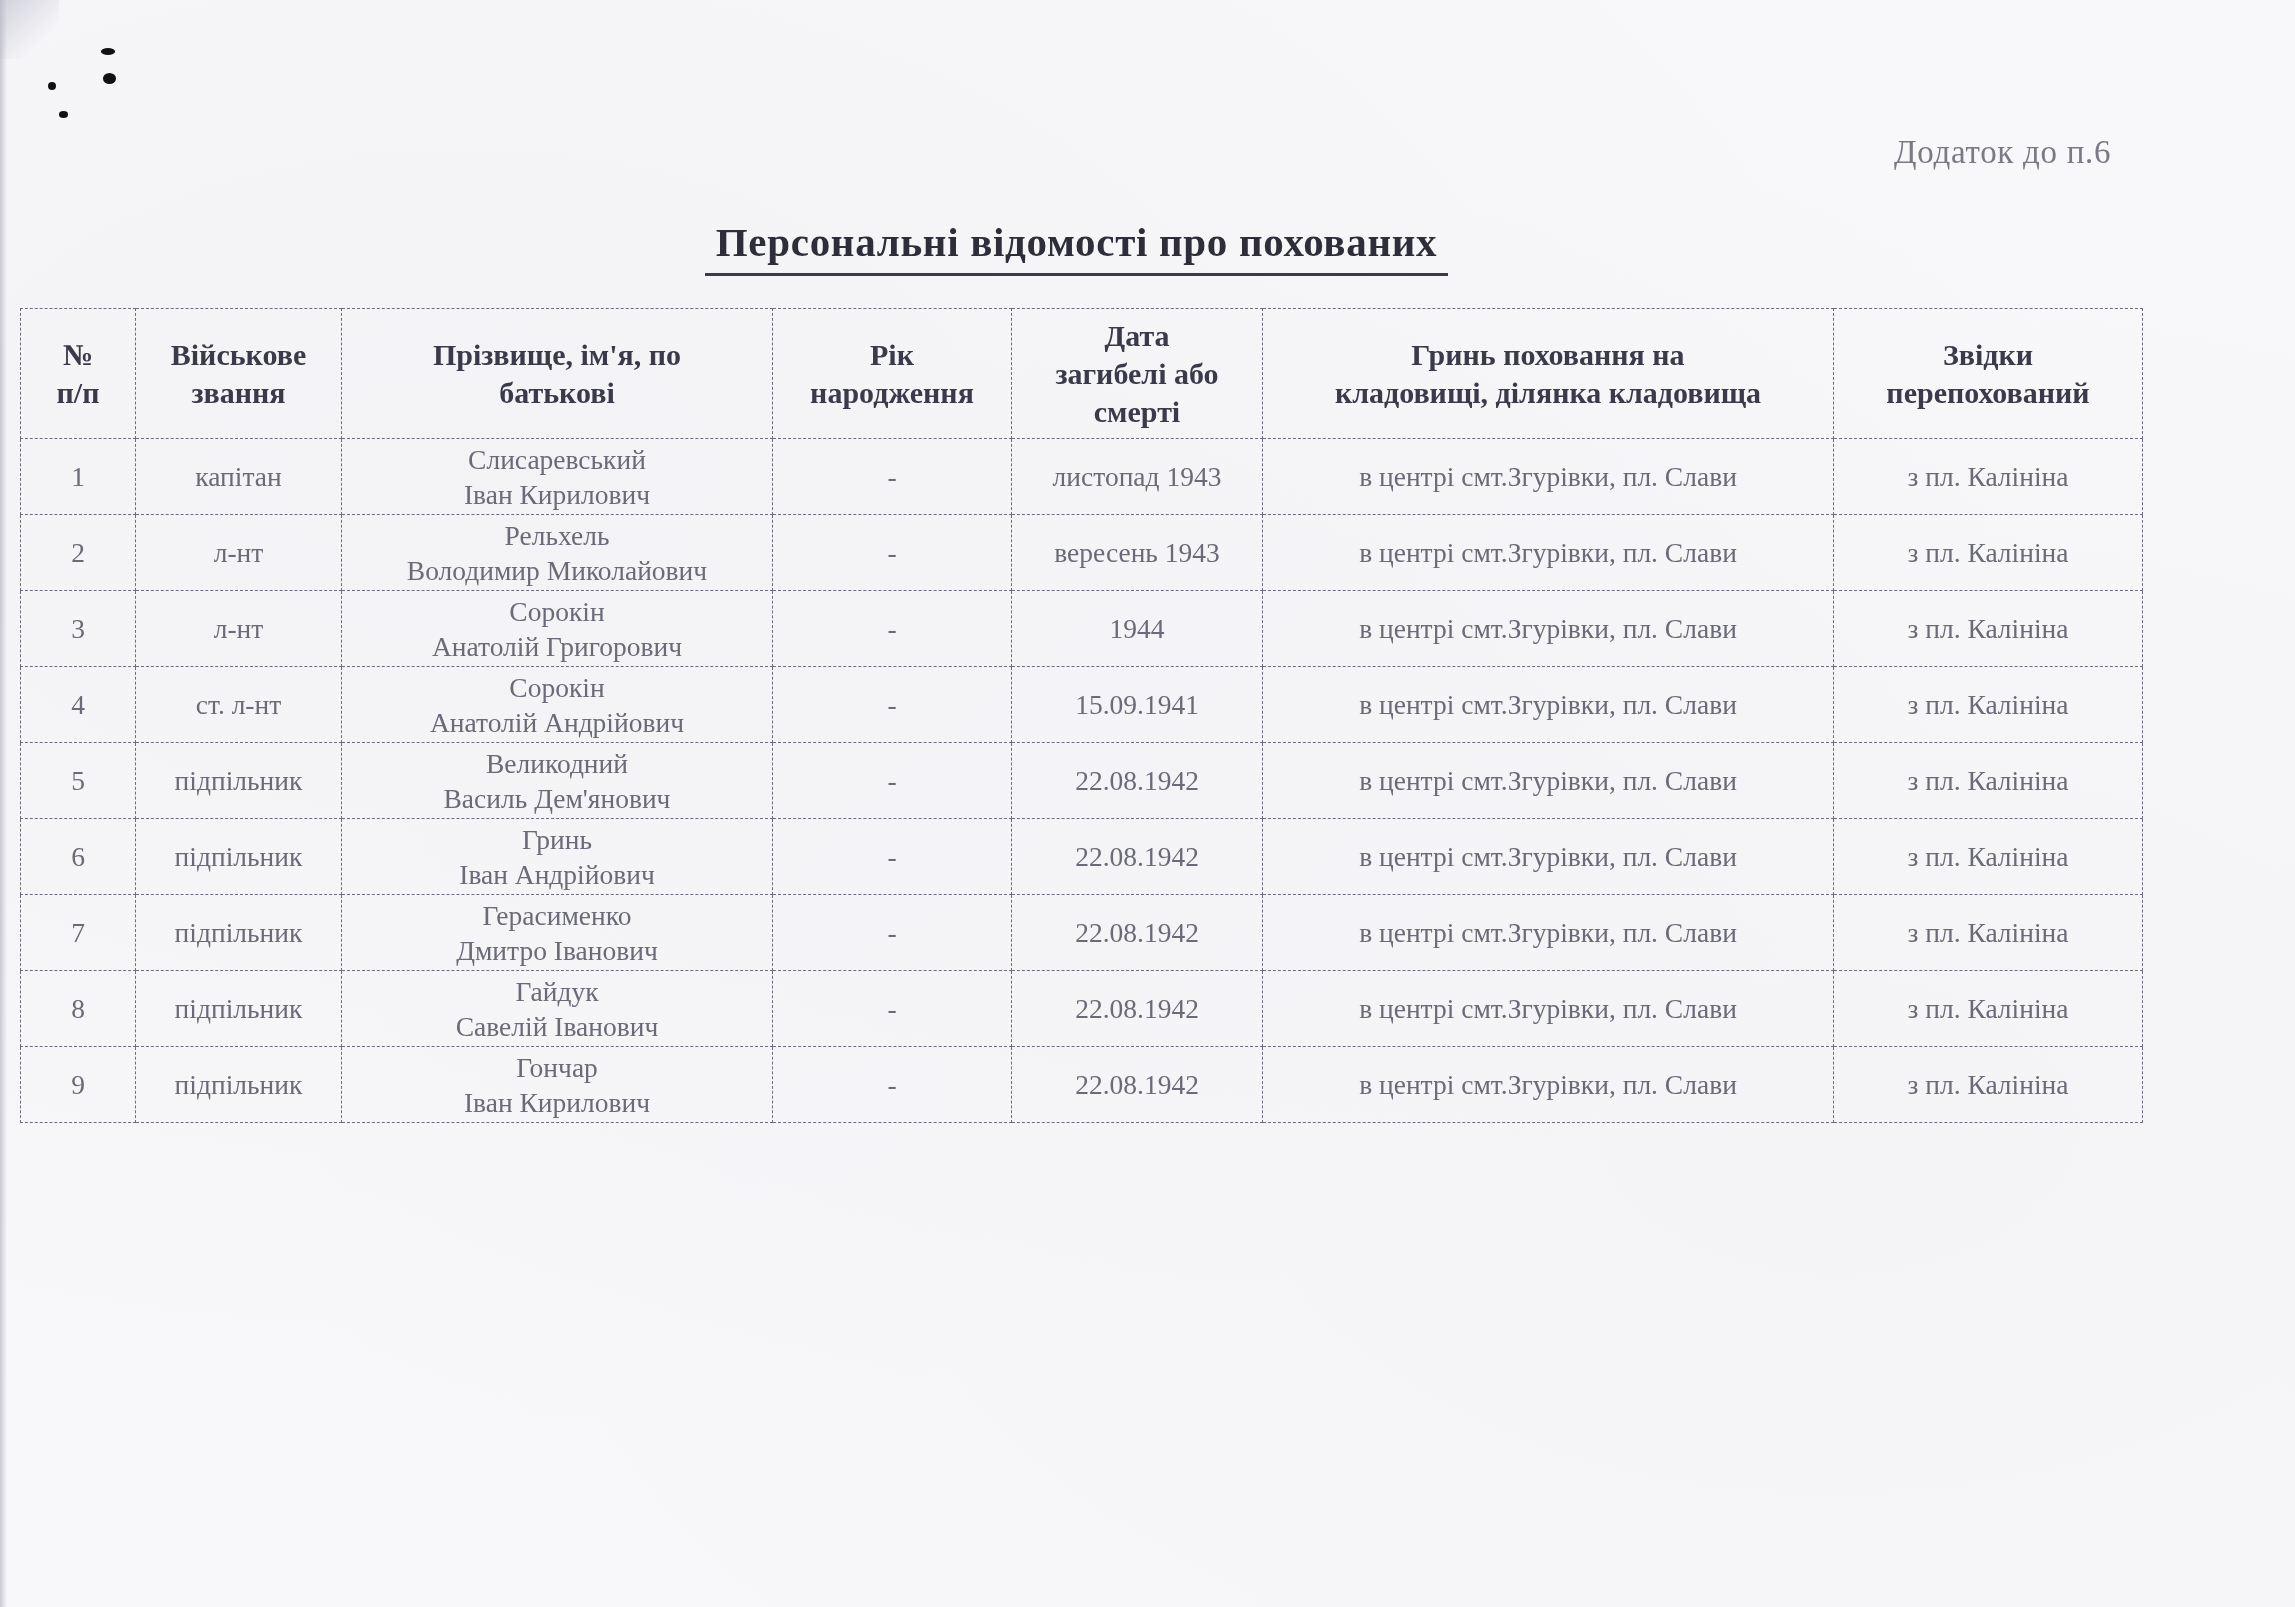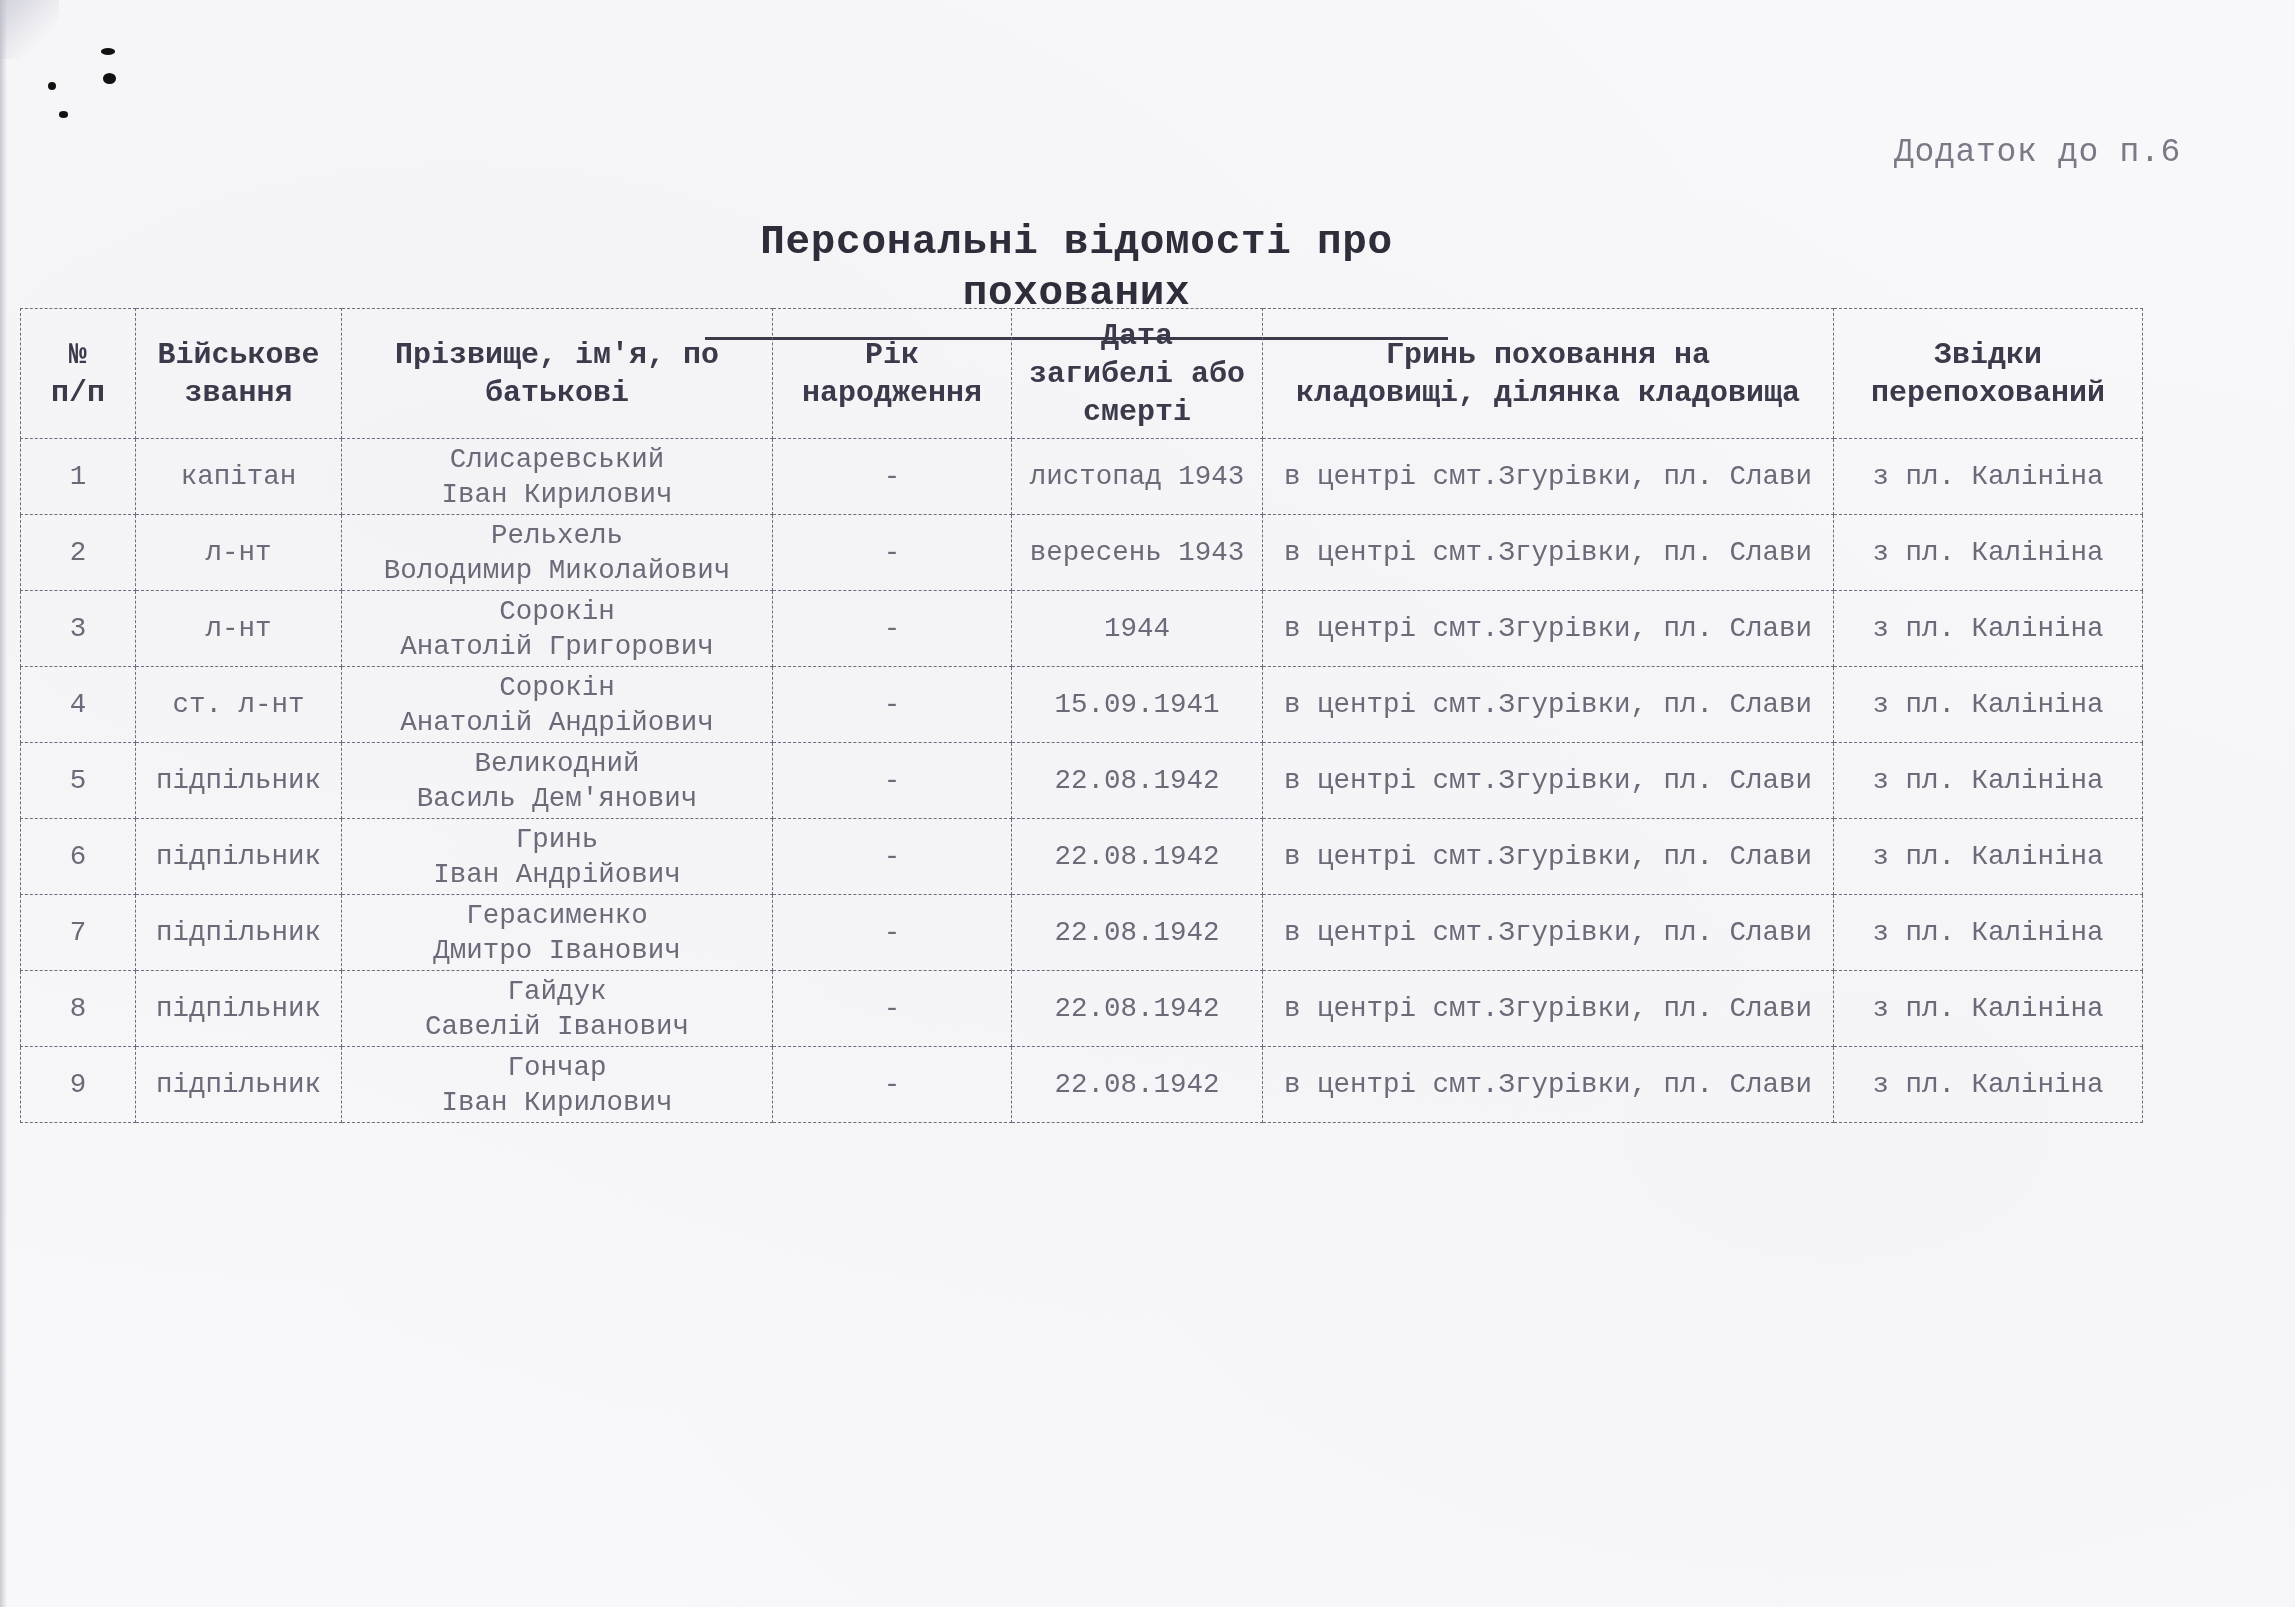--- a/index.html
+++ b/index.html
@@ -8,35 +8,34 @@
     background: #f7f7f9;
     font-family: "Liberation Serif", "DejaVu Serif", serif;
     color: #4a4a58;
   }
   .paper {
     position: absolute; left: 0; top: 0; width: 2295px; height: 1607px;
     background:
       radial-gradient(ellipse at 20% 30%, rgba(200,200,215,0.10), transparent 60%),
       radial-gradient(ellipse at 80% 70%, rgba(200,200,215,0.08), transparent 60%),
       #f8f8fa;
-    font-family: Liberation Mono, monospace;
   }
   .edge-left { position: absolute; left: 0; top: 0; width: 6.5px; height: 1607px; background: linear-gradient(to right, #9a9aa8, rgba(255,255,255,0)); opacity: .5; }
   .corner-shade { position: absolute; left: 0; top: 0; width: 59px; height: 59px; background: linear-gradient(135deg, #b9b9c8 0%, rgba(255,255,255,0) 70%); opacity: .6; }
   .speck { position: absolute; background: #111; border-radius: 50%; }
 
   .appendix {
     position: absolute; left: 1894px; top: 134px;
     font-size: 33px; color: #7a7a86; letter-spacing: 0.7px;
   }
   .title {
     position: absolute; left: 705px; top: 217px; width: 743px;
     font-size: 41px; font-weight: bold; color: #2e2e3a;
     text-align: center; letter-spacing: 0.7px;
-    border-bottom: 3.3px solid #3a3a48; padding-bottom: 18px; line-height: 51px;
+    border-bottom: 3.3px solid #3a3a48; padding-bottom: 5px; line-height: 51px;
   }
 
   table.burials {
     position: absolute; left: 20px; top: 308px;
     border-collapse: collapse; table-layout: fixed;
     width: 2121px;
   }
   table.burials th, table.burials td {
     border: 1.3px dashed #6d6d80;
     text-align: center; vertical-align: middle; padding: 0;

